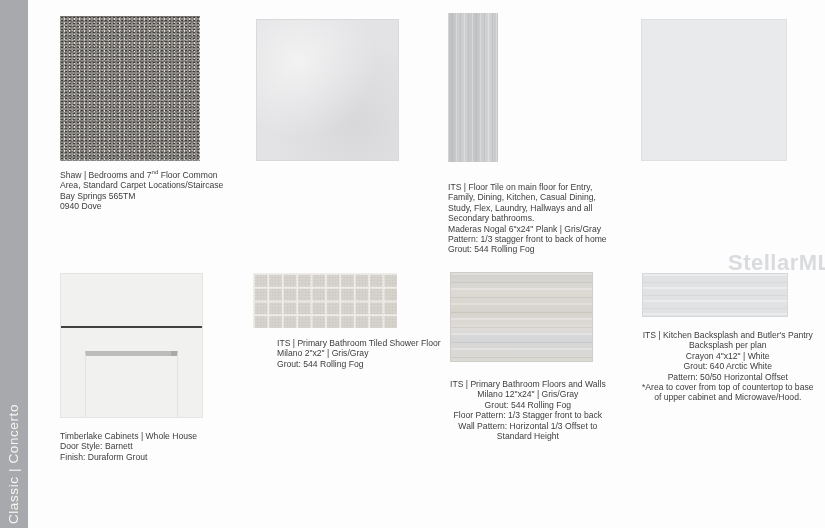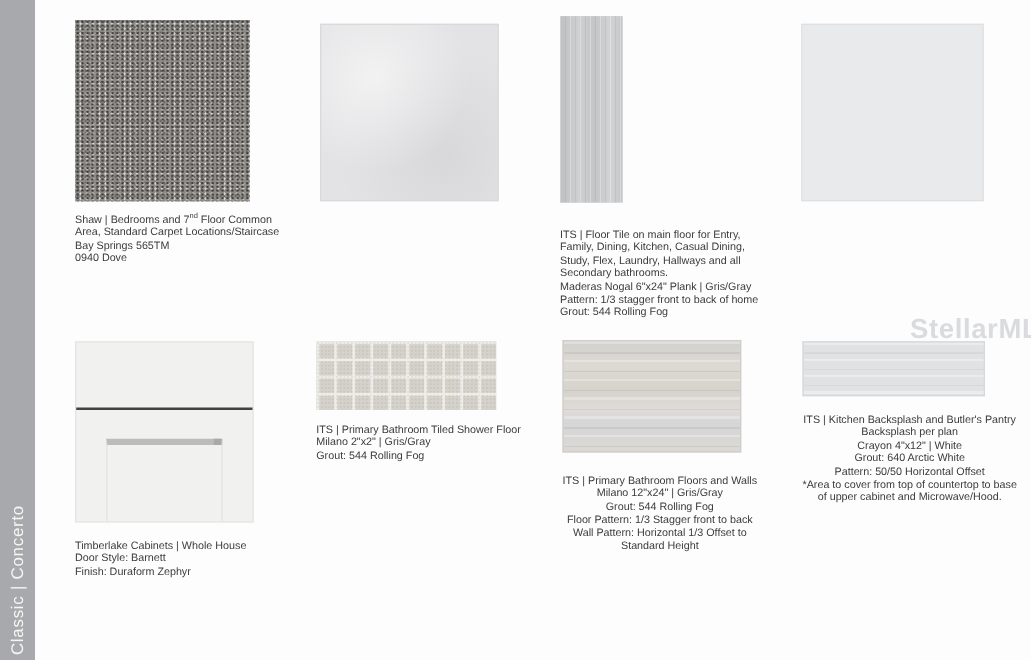--- a/index.html
+++ b/index.html
@@ -133,21 +133,21 @@
 Pattern: 1/3 stagger front to back of home
 Grout: 544 Rolling Fog</p>
 </div>
 
 <div class="card" style="left:641px;top:19px;">
   <div class="swatch sw-corian"></div>
 </div>
 
 <div class="card" style="left:253px;top:273px;">
   <div class="swatch sw-mosaic"></div>
-  <p class="caption" style="margin-top:10px;">ITS | Primary Bathroom Tiled Shower Floor
+  <p class="caption" style="margin-top:10px;margin-left:24px;">ITS | Primary Bathroom Tiled Shower Floor
 Milano 2"x2" | Gris/Gray
 Grout: 544 Rolling Fog</p>
 </div>
 
 <div class="card" style="left:450px;top:272px;">
   <div class="swatch sw-largetile"></div>
   <p class="caption" style="margin-top:17px;text-align:center;">ITS | Primary Bathroom Floors and Walls
 Milano 12"x24" | Gris/Gray
 Grout: 544 Rolling Fog
 Floor Pattern: 1/3 Stagger front to back
@@ -166,14 +166,14 @@
 of upper cabinet and Microwave/Hood.</p>
 </div>
 
 <div class="card" style="left:60px;top:273px;">
   <div class="swatch sw-cabinet">
     <div class="cab-split"></div>
     <div class="cab-panel"></div>
   </div>
   <p class="caption" style="margin-top:13px;">Timberlake Cabinets | Whole House
 Door Style: Barnett
-Finish: Duraform Zephyr</p>
+Finish: Duraform Grout</p>
 </div>
 
 </body></html>

